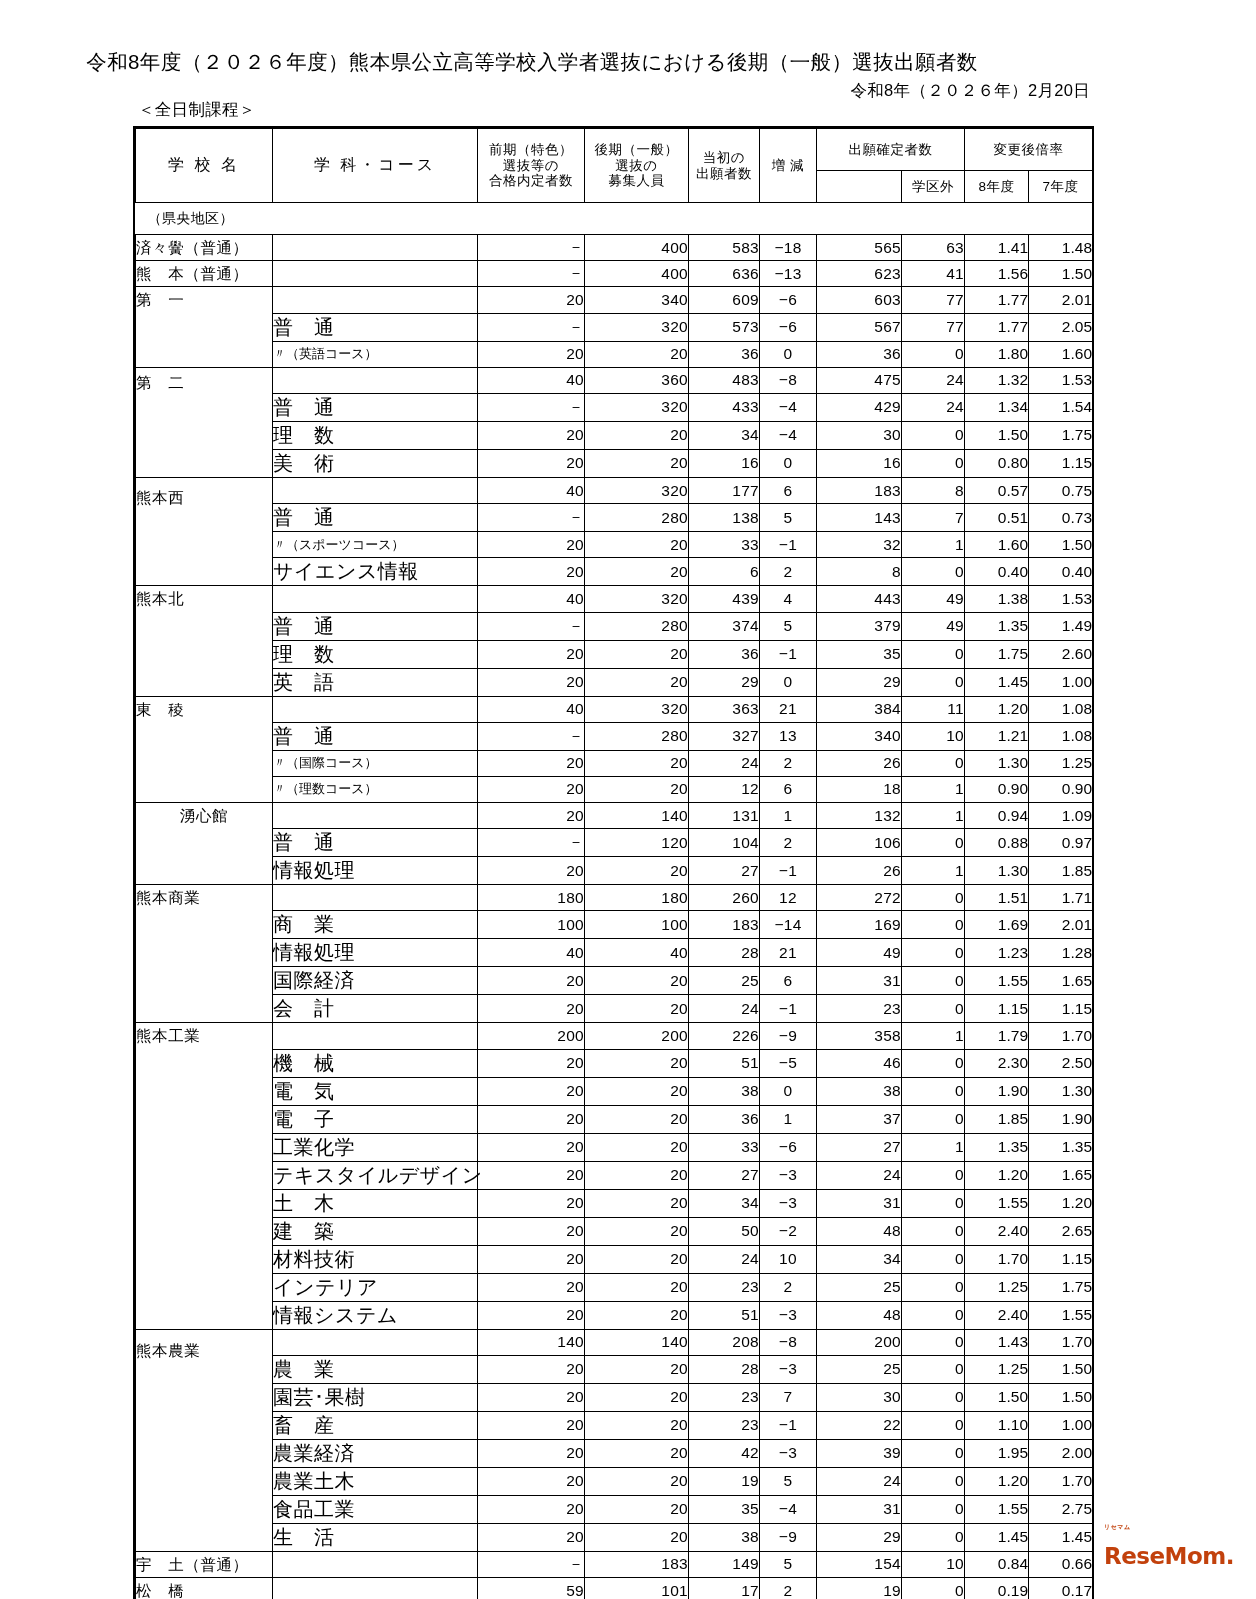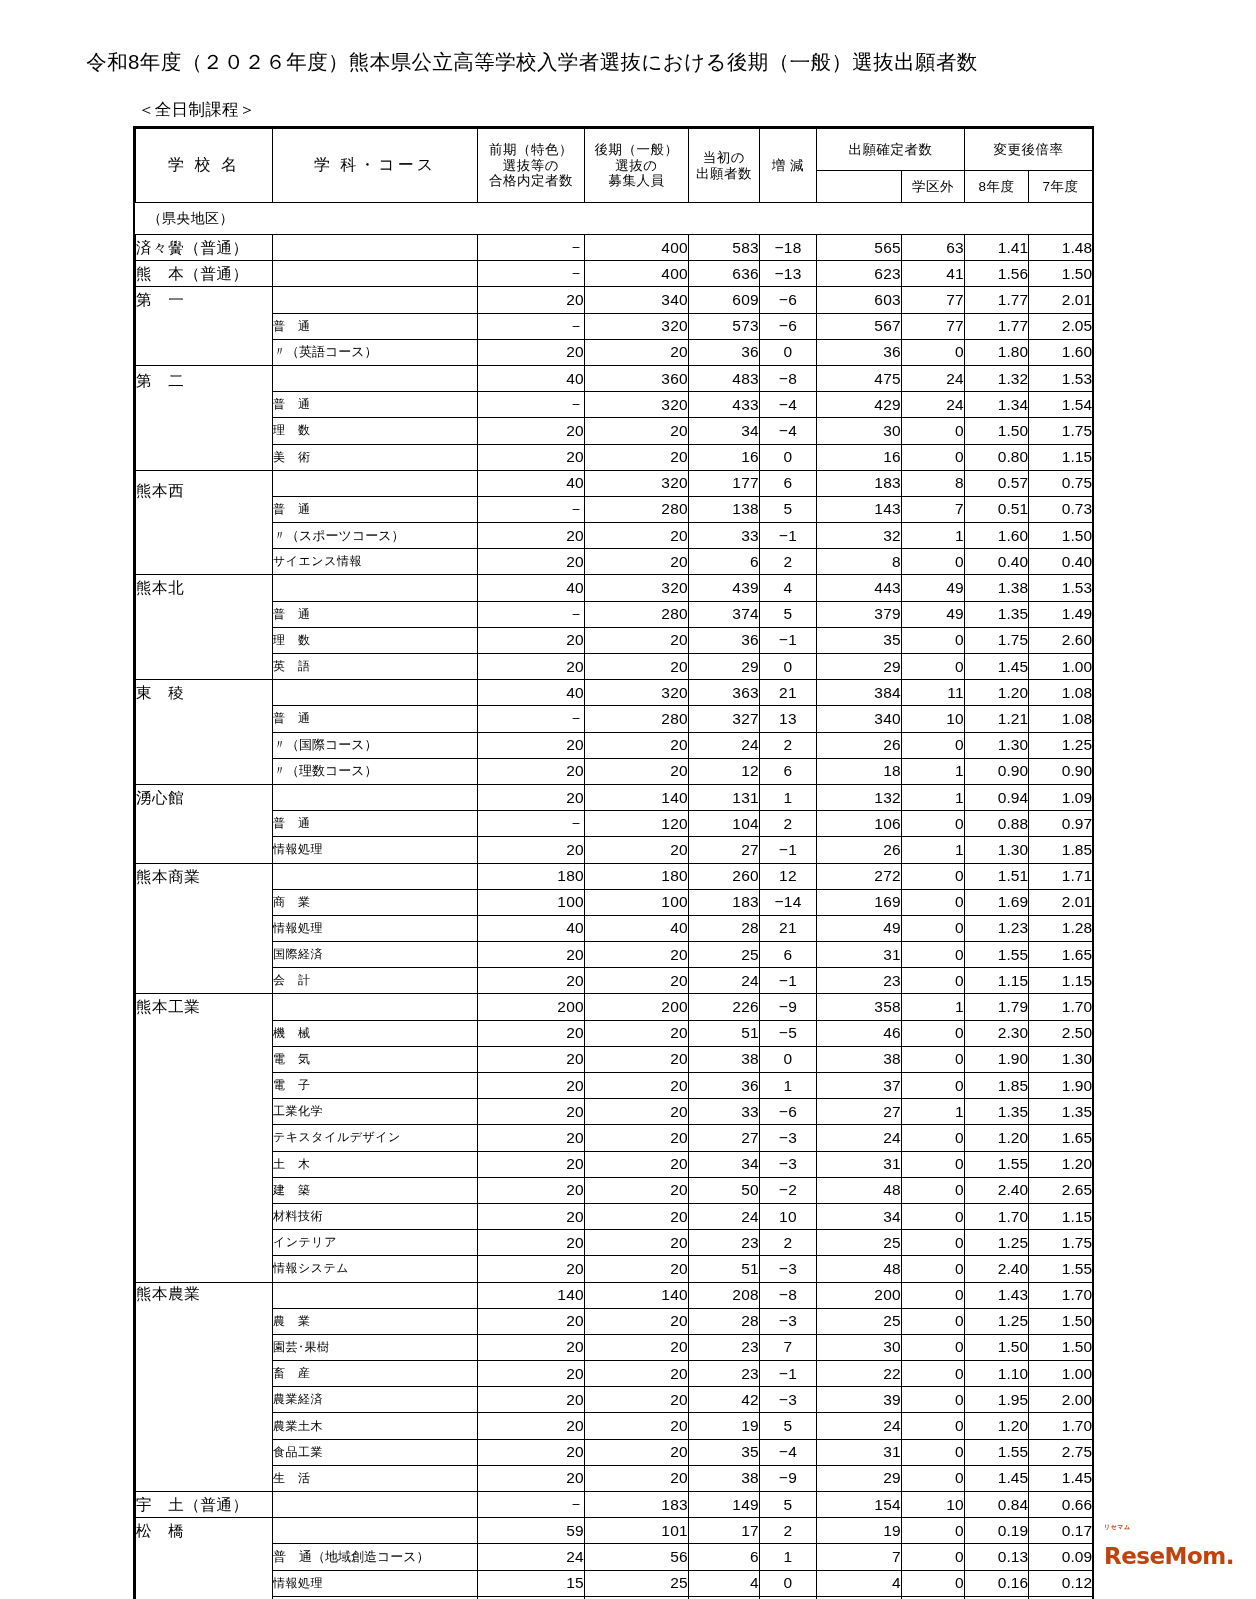--- a/index.html
+++ b/index.html
@@ -129,21 +129,21 @@
   td.school {
     text-align: left;
     padding-left: 6px;
     font-size: 15.5px;
     letter-spacing: 0.6px;
     white-space: nowrap;
   }
   td.course {
     text-align: left;
     padding-left: 10px;
-    font-size: 12px;
+    font-size: 20px;
     letter-spacing: 0.5px;
     white-space: nowrap;
   }
   td.course.small { font-size: 13px; letter-spacing: 0; }
   td.num {
     text-align: right;
     padding-right: 7px;
     font-size: 15.5px;
     letter-spacing: 0.3px;
     font-family: "Liberation Sans", "DejaVu Sans", sans-serif;
@@ -177,20 +177,21 @@
 </style>
 </head>
 <body>
 
 <div class="page">
 
   <div class="title-block">
     <div class="doc-title">令和8年度（２０２６年度）熊本県公立高等学校入学者選抜における後期（一般）選抜出願者数</div>
   </div>
 
+  <div class="doc-date">令和8年（２０２６年）2月20日</div>
 
   <div class="course-label">＜全日制課程＞</div>
 
   <div class="table-wrap">
     <table class="main">
       <colgroup>
         <col class="c-school">
           <col class="c-course">
           <col class="c-zenki">
           <col class="c-kouki">
@@ -466,21 +467,21 @@
             <td class="num">20</td>
             <td class="num">20</td>
             <td class="num">12</td>
             <td class="num ctr">6</td>
             <td class="num">18</td>
             <td class="num">1</td>
             <td class="rate">0.90</td>
             <td class="rate">0.90</td>
           </tr>
           <tr class="d grp-start">
-            <td rowspan="3" class="school" style="vertical-align: top; padding-top: 3px;">湧心館</td>
+            <td rowspan="3" class="school" style="vertical-align: top; padding-top: 3px; text-align: center;">湧心館</td>
             <td class="course" style="border-bottom: none; border-left: none; border-right: none;"></td>
             <td class="num">20</td>
             <td class="num">140</td>
             <td class="num">131</td>
             <td class="num ctr">1</td>
             <td class="num">132</td>
             <td class="num">1</td>
             <td class="rate">0.94</td>
             <td class="rate">1.09</td>
           </tr>
@@ -678,21 +679,21 @@
             <td class="num">20</td>
             <td class="num">20</td>
             <td class="num">51</td>
             <td class="num ctr">−3</td>
             <td class="num">48</td>
             <td class="num">0</td>
             <td class="rate">2.40</td>
             <td class="rate">1.55</td>
           </tr>
           <tr class="d grp-start">
-            <td rowspan="8" class="school" style="vertical-align: top; padding-top: 1px;">熊本農業</td>
+            <td rowspan="8" class="school" style="vertical-align: top; padding-top: 11px;">熊本農業</td>
             <td class="course" style="border-bottom: none; border-left: none; border-right: none;"></td>
             <td class="num">140</td>
             <td class="num">140</td>
             <td class="num">208</td>
             <td class="num ctr">−8</td>
             <td class="num">200</td>
             <td class="num">0</td>
             <td class="rate">1.43</td>
             <td class="rate">1.70</td>
           </tr>

